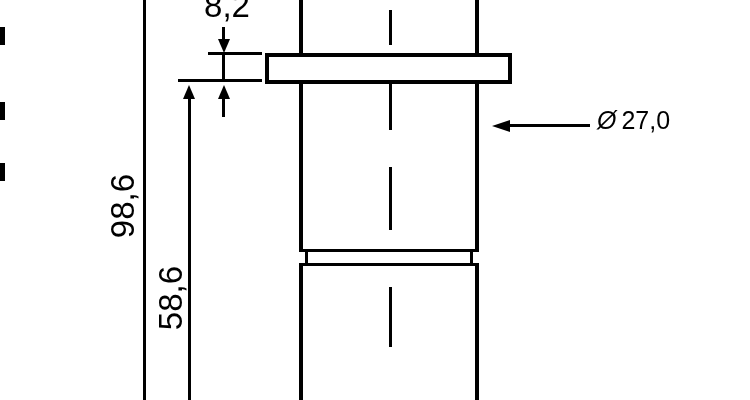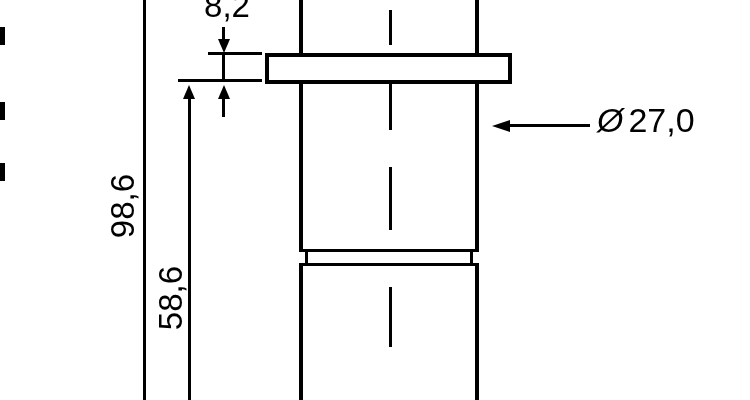--- a/index.html
+++ b/index.html
@@ -20,21 +20,21 @@
     transform:rotate(-90deg);
   }
   .tri { width:0; height:0; }
   .tri-up    { border-left:6px solid transparent; border-right:6px solid transparent; border-bottom:14px solid var(--line); }
   .tri-down  { border-left:6px solid transparent; border-right:6px solid transparent; border-top:14px solid var(--line); }
   .tri-left  { border-top:6px solid transparent; border-bottom:6px solid transparent; border-right:18px solid var(--line); }
   .flange {
     border:4px solid var(--line); background:var(--background);
     box-sizing:border-box;
   }
-  .dialabel { font-size:34px; line-height:34px; color:var(--line); white-space:nowrap; }
+  .dialabel { font-size:25px; line-height:34px; color:var(--line); white-space:nowrap; }
   .diasym { font-style:italic; margin-right:5px; }
 </style>
 </head>
 <body>
 
 <div id="canvas">
 
   <div class="abs ink" style="left:0;top:27;left:0px;top:27px;width:5px;height:18px;"></div>
   <div class="abs ink" style="left:0px;top:102px;width:5px;height:18px;"></div>
   <div class="abs ink" style="left:0px;top:163px;width:5px;height:18px;"></div>

